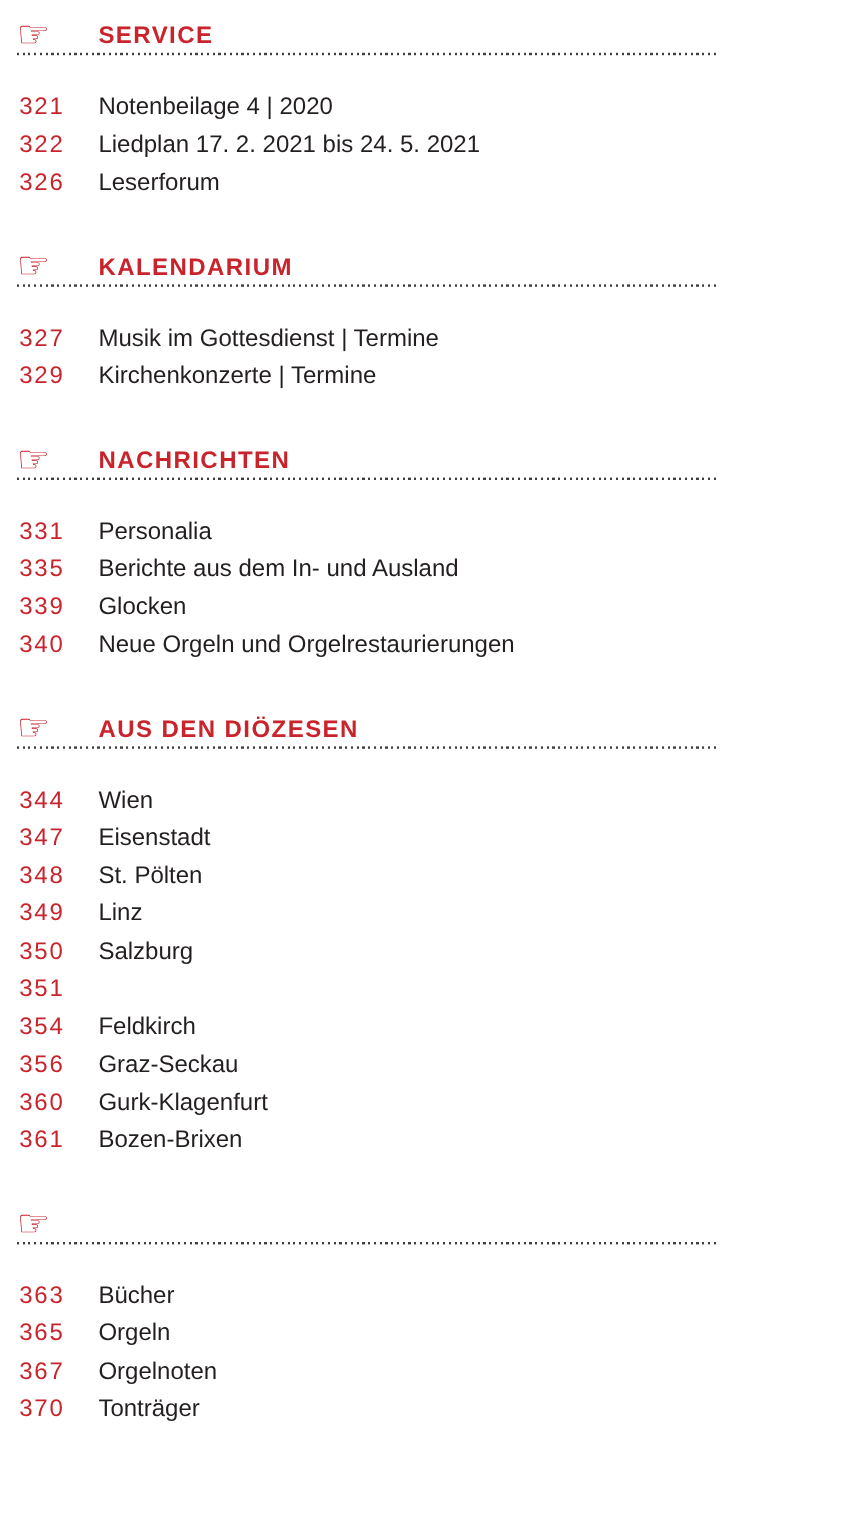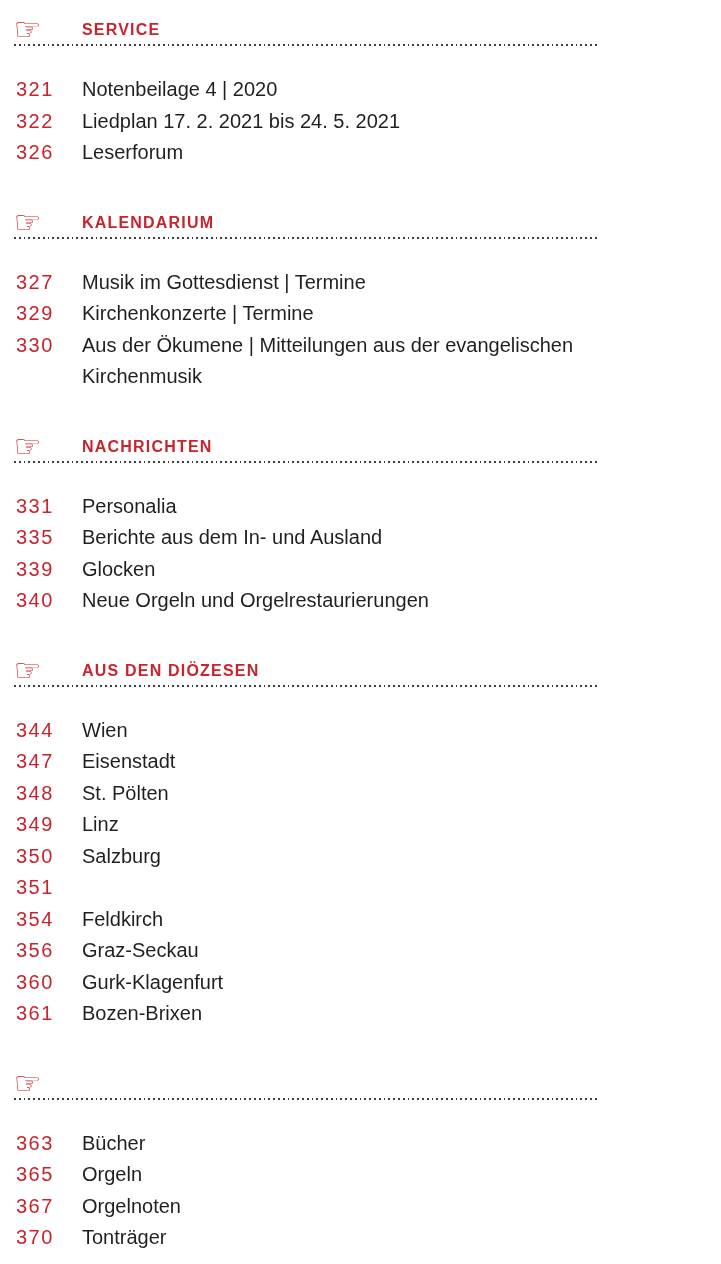--- a/index.html
+++ b/index.html
@@ -28,21 +28,21 @@
   .manicule{
     width:68px;
     flex:0 0 68px;
     font-family:"DejaVu Sans",sans-serif;
     font-size:31px;
     line-height:26px;
     color:var(--accent);
     letter-spacing:0;
   }
   .section-title{
-    font-size:16px;
+    font-size:20px;
     font-weight:700;
     letter-spacing:1.2px;
     color:var(--accent);
     line-height:24px;
     text-align:center;
   }
   .dotted-rule{
     height:2px;
     margin-top:2px;
     background:repeating-linear-gradient(to right,
@@ -107,24 +107,20 @@
   <li class="entry">
     <span class="entry-page">327</span>
     <span class="entry-title">Musik im Gottesdienst | Termine</span>
   </li>
 
   <li class="entry">
     <span class="entry-page">329</span>
     <span class="entry-title">Kirchenkonzerte | Termine</span>
   </li>
 
-  <li class="entry">
-    <span class="entry-page">330</span>
-    <span class="entry-title">Aus der Ökumene | Mitteilungen aus der evangelischen Kirchenmusik</span>
-  </li>
 </ul>
   </section>
 
   <section class="toc-section">
     <div class="section-header">
       <span class="manicule">☞</span>
       <h2 class="section-title">NACHRICHTEN</h2>
     </div>
     <div class="dotted-rule"></div>
     <ul class="entries">

